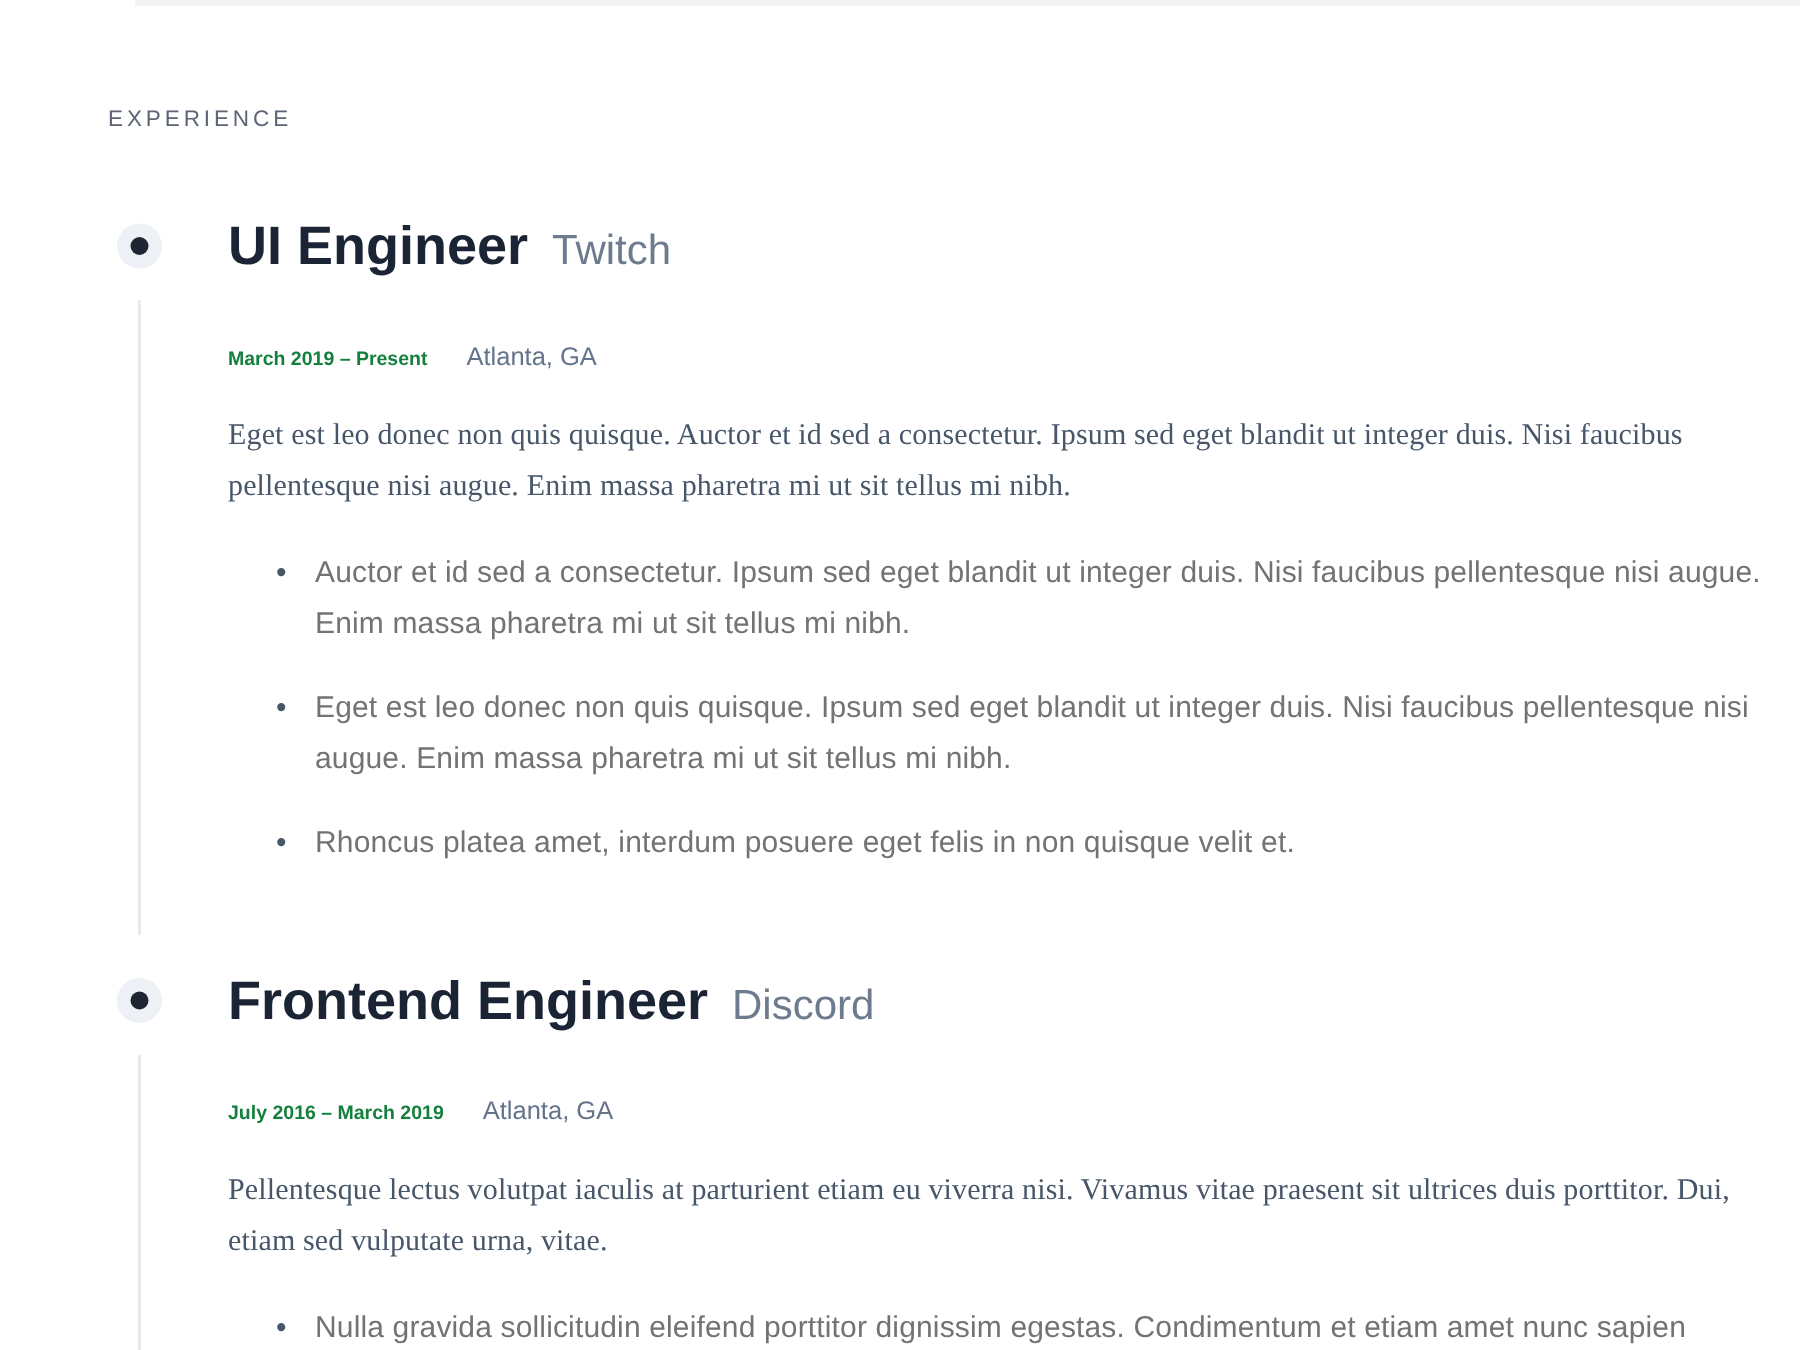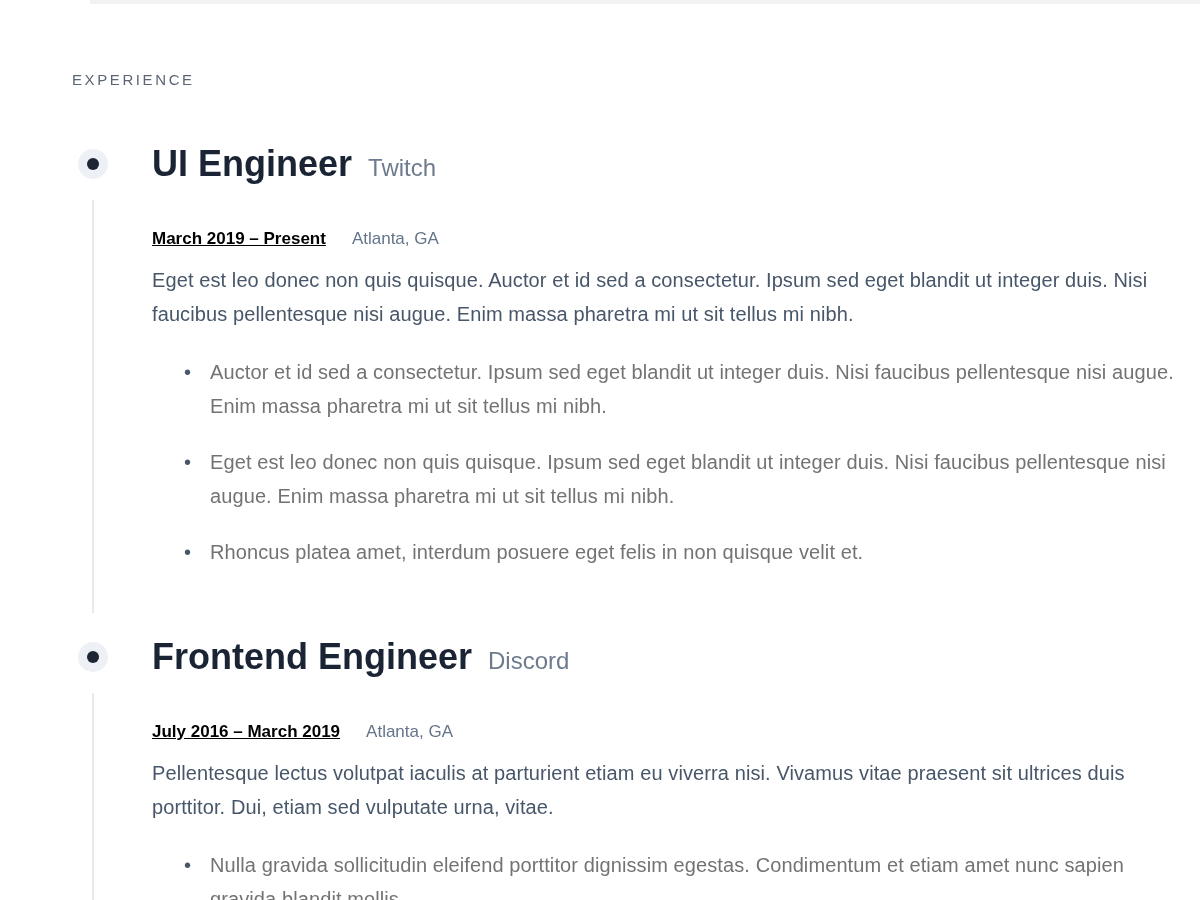--- a/index.html
+++ b/index.html
@@ -81,49 +81,49 @@
     align-items: baseline;
     gap: 16px;
     line-height: 36px;
   }
   .job-title {
     font-size: 36px;
     font-weight: 700;
     color: #1a2434;
   }
   .company-name {
-    font-size: 24px;
+    font-size: 28px;
     font-weight: 400;
     color: #6e7b8e;
   }
   .meta-row {
     margin-top: 12px;
     display: flex;
     align-items: baseline;
     gap: 26px;
     line-height: 24px;
   }
   .date-range {
-    font-size: 17px;
+    font-size: 13px;
     font-weight: 700;
-    color: #000000;
-    text-decoration: underline;
+    color: #15803d;
   }
   .location {
     font-size: 17px;
     font-weight: 400;
     color: #64748b;
     margin-top: 29px;
   }
   .summary {
-    margin-top: 12px;
+    margin-top: 22px;
     font-size: 20px;
     line-height: 34px;
     color: #475669;
     letter-spacing: 0.1px;
+    font-family: Liberation Serif, serif;
   }
   ul.highlights {
     margin-top: 24px;
     list-style: none;
     padding-left: 32px;
   }
   ul.highlights li {
     position: relative;
     padding-left: 26px;
     font-size: 20px;

